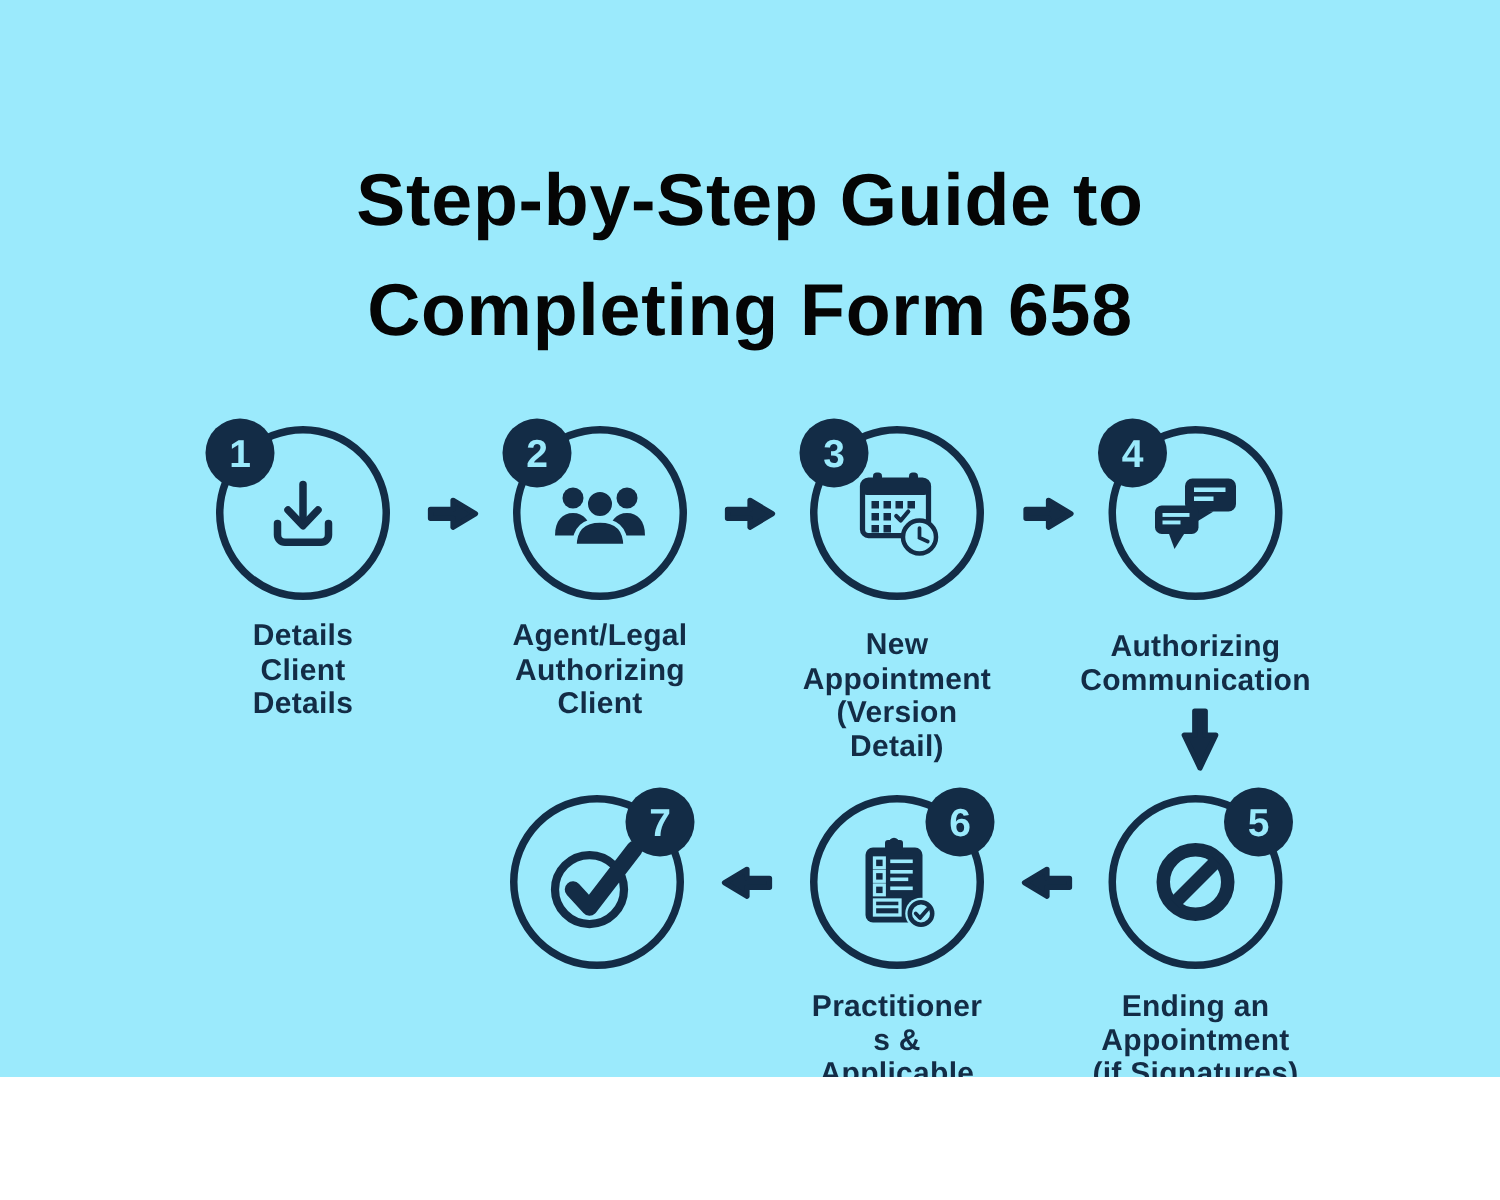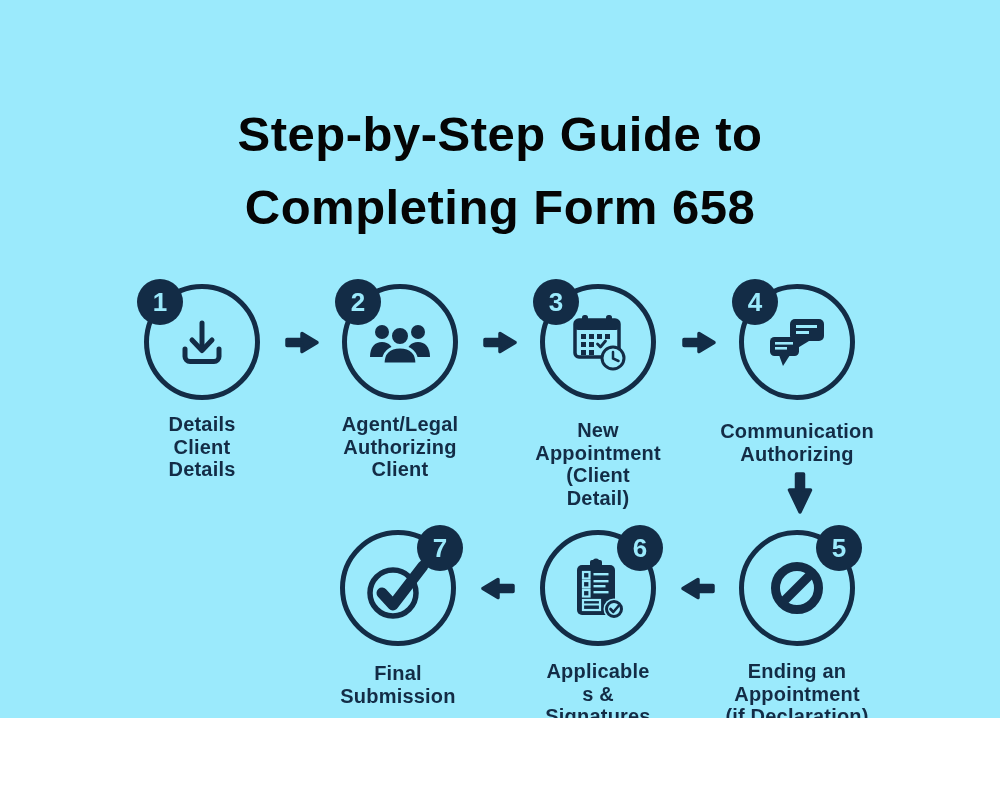--- a/index.html
+++ b/index.html
@@ -121,57 +121,57 @@
         <path class="ink-stroke" stroke-width="2.8" stroke-linecap="round" stroke-linejoin="round" d="M29.5 31 l3 3 5-6"></path>
         <rect class="ink-fill" x="13" y="37" width="5" height="5"></rect>
         <rect class="ink-fill" x="21" y="37" width="5" height="5"></rect>
         <circle cx="45" cy="45" r="11" fill="var(--bg)" stroke="var(--ink)" stroke-width="3"></circle>
         <path class="ink-stroke" stroke-width="2.5" stroke-linecap="round" d="M45 39 v6.5 l5.5 2.5"></path>
       </svg>
     </div>
     <div class="label">
       <span>New</span>
       <span>Appointment</span>
-      <span>(Client</span>
+      <span>(Version</span>
       <span>Detail)</span>
     </div>
   </div>
 
   <div class="step s4">
     <div class="circle">
       <span class="badge badge-tl">4</span>
       <svg width="64" height="56" viewBox="0 0 64 56">
         <path class="ink-fill" d="M33 26 L26 38 L44 27 z"></path>
         <rect class="ink-fill" x="25" y="5" width="34" height="22" rx="5"></rect>
         <rect class="bg-fill" x="31" y="11" width="21" height="3"></rect>
         <rect class="bg-fill" x="31" y="17" width="13" height="3"></rect>
         <path class="ink-fill" d="M14 41 L18 52 L25 41 z"></path>
         <rect class="ink-fill" x="5" y="23" width="29" height="19" rx="4.5"></rect>
         <rect class="bg-fill" x="10" y="28" width="18" height="2.6"></rect>
         <rect class="bg-fill" x="10" y="33" width="12" height="2.6"></rect>
       </svg>
     </div>
     <div class="label">
+      <span>Authorizing</span>
       <span>Communication</span>
-      <span>Authorizing</span>
     </div>
   </div>
 
   <div class="step s5">
     <div class="circle">
       <span class="badge badge-tr">5</span>
       <svg width="60" height="60" viewBox="0 0 60 60">
         <circle class="ink-stroke" stroke-width="9" cx="30" cy="30" r="21.5"></circle>
         <line class="ink-stroke" stroke-width="9" x1="16" y1="44" x2="44" y2="16"></line>
       </svg>
     </div>
     <div class="label">
       <span>Ending an</span>
       <span>Appointment</span>
-      <span>(if Declaration)</span>
+      <span>(if Signatures)</span>
     </div>
   </div>
 
   <div class="step s6">
     <div class="circle">
       <span class="badge badge-tr">6</span>
       <svg width="58" height="64" viewBox="0 0 58 64">
         <rect class="ink-fill" x="8" y="9" width="38" height="50" rx="5"></rect>
         <circle class="ink-fill" cx="27" cy="6" r="3.5"></circle>
         <rect class="ink-fill" x="21" y="4" width="12" height="9" rx="2"></rect>
@@ -183,38 +183,34 @@
         <rect class="bg-stroke" stroke-width="2.2" x="14" y="34" width="6.5" height="6.5"></rect>
         <rect class="bg-fill" x="24.5" y="35" width="15" height="2.4"></rect>
         <rect class="bg-stroke" stroke-width="2.2" x="14" y="44" width="17" height="10"></rect>
         <line class="bg-stroke" stroke-width="2" x1="14" y1="48.5" x2="31" y2="48.5"></line>
         <circle class="bg-fill" cx="45" cy="53" r="10.5"></circle>
         <circle class="ink-stroke" stroke-width="3" cx="45" cy="53" r="7.5"></circle>
         <path class="ink-stroke" stroke-width="2.6" stroke-linecap="round" stroke-linejoin="round" d="M41.5 53 l2.8 3 5.2 -6"></path>
       </svg>
     </div>
     <div class="label">
+      <span>Practitioner</span>
+      <span>s &amp;</span>
       <span>Applicable</span>
-      <span>s &amp;</span>
-      <span>Signatures</span>
     </div>
   </div>
 
   <div class="step s7">
     <div class="circle">
       <svg width="76" height="76" viewBox="0 0 76 76" style="overflow:visible">
         <circle class="ink-stroke" stroke-width="5.5" cx="33" cy="43" r="23"></circle>
         <path class="ink-stroke" stroke-width="11" stroke-linecap="round" stroke-linejoin="round" d="M22 43 l11 12 L63 16"></path>
       </svg>
       <span class="badge badge-tr">7</span>
     </div>
-    <div class="label">
-      <span>Final</span>
-      <span>Submission</span>
-    </div>
   </div>
 
   <svg class="arrow ar1" width="38" height="27" viewBox="0 0 38 27">
     <path class="ink-fill" stroke="var(--ink)" stroke-width="3.5" stroke-linejoin="round" stroke-linecap="round" d="M4 10.5 h15 v-6 l15 9 -15 9 v-6 H4 z"></path>
   </svg>
   <svg class="arrow ar2" width="38" height="27" viewBox="0 0 38 27">
     <path class="ink-fill" stroke="var(--ink)" stroke-width="3.5" stroke-linejoin="round" stroke-linecap="round" d="M4 10.5 h15 v-6 l15 9 -15 9 v-6 H4 z"></path>
   </svg>
   <svg class="arrow ar3" width="38" height="27" viewBox="0 0 38 27">
     <path class="ink-fill" stroke="var(--ink)" stroke-width="3.5" stroke-linejoin="round" stroke-linecap="round" d="M4 10.5 h15 v-6 l15 9 -15 9 v-6 H4 z"></path>

